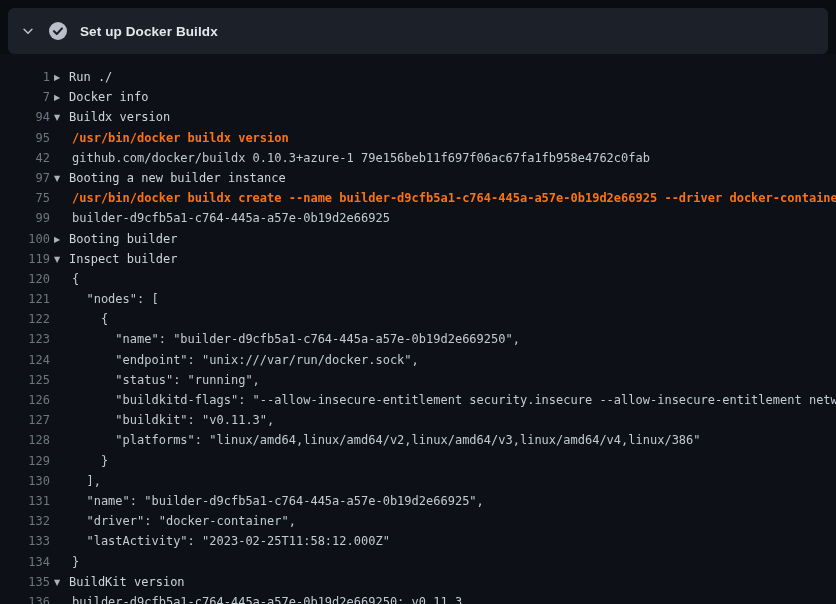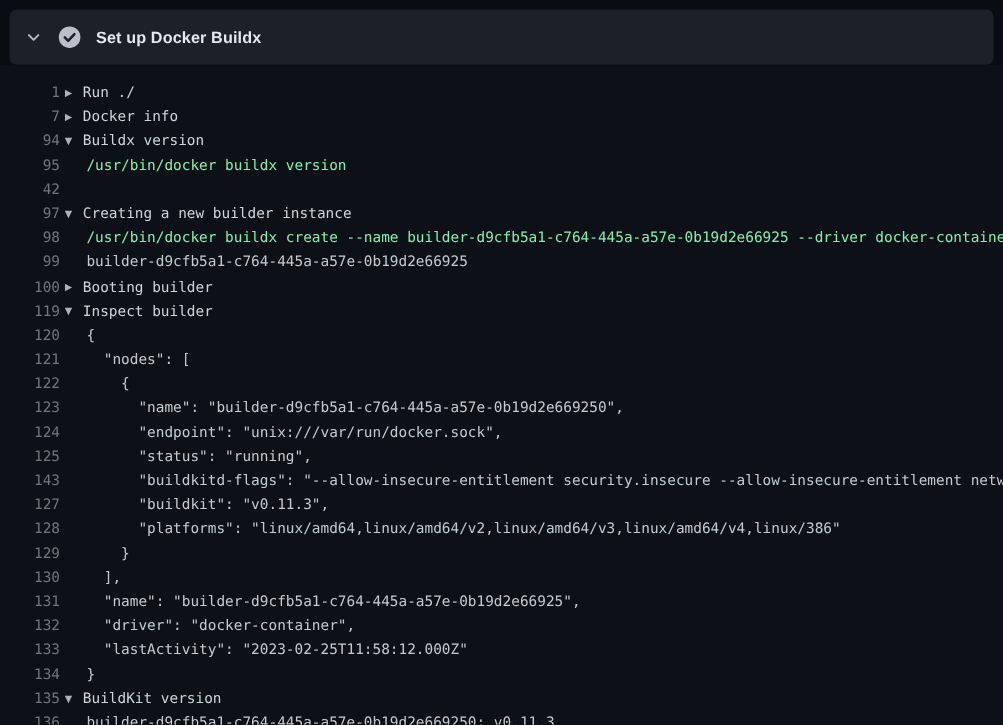--- a/index.html
+++ b/index.html
@@ -65,21 +65,21 @@
   .content .arrow {
     display: inline-block;
     width: 15px;
     font-size: 8px;
     color: #aab3bd;
     vertical-align: 1px;
     font-family: "DejaVu Sans", sans-serif;
   }
   .row.group .content { color: #ccd4dc; cursor: pointer; }
   .row.command .content, .row.output .content { padding-left: 18px; }
-  .row.command .content { color: #86efac; font-weight: normal; }
+  .row.command .content { color: #f97316; font-weight: bold; }
 </style>
 </head>
 <body>
 
 <div class="step-header">
   <span class="chev-box">
     <svg width="14" height="14" viewBox="0 0 16 16">
       <path d="M3.5 6 8 10.5 12.5 6" fill="none" stroke="#b5bdc7" stroke-width="1.8" stroke-linecap="round" stroke-linejoin="round"></path>
     </svg>
   </span>
@@ -109,29 +109,30 @@
     <span class="content"><span class="arrow">▼</span><span>Buildx version</span></span>
   </div>
 
   <div class="row command">
     <span class="ln">95</span>
     <span class="content">/usr/bin/docker buildx version</span>
   </div>
 
   <div class="row output">
     <span class="ln">42</span>
+    <span class="content">github.com/docker/buildx 0.10.3+azure-1 79e156beb11f697f06ac67fa1fb958e4762c0fab</span>
   </div>
 
   <div class="row group">
     <span class="ln">97</span>
-    <span class="content"><span class="arrow">▼</span><span>Creating a new builder instance</span></span>
+    <span class="content"><span class="arrow">▼</span><span>Booting a new builder instance</span></span>
   </div>
 
   <div class="row command">
-    <span class="ln">98</span>
+    <span class="ln">75</span>
     <span class="content">/usr/bin/docker buildx create --name builder-d9cfb5a1-c764-445a-a57e-0b19d2e66925 --driver docker-container</span>
   </div>
 
   <div class="row output">
     <span class="ln">99</span>
     <span class="content">builder-d9cfb5a1-c764-445a-a57e-0b19d2e66925</span>
   </div>
 
   <div class="row group">
     <span class="ln">100</span>
@@ -167,21 +168,21 @@
     <span class="ln">124</span>
     <span class="content">      "endpoint": "unix:///var/run/docker.sock",</span>
   </div>
 
   <div class="row output">
     <span class="ln">125</span>
     <span class="content">      "status": "running",</span>
   </div>
 
   <div class="row output">
-    <span class="ln">143</span>
+    <span class="ln">126</span>
     <span class="content">      "buildkitd-flags": "--allow-insecure-entitlement security.insecure --allow-insecure-entitlement network.host",</span>
   </div>
 
   <div class="row output">
     <span class="ln">127</span>
     <span class="content">      "buildkit": "v0.11.3",</span>
   </div>
 
   <div class="row output">
     <span class="ln">128</span>

